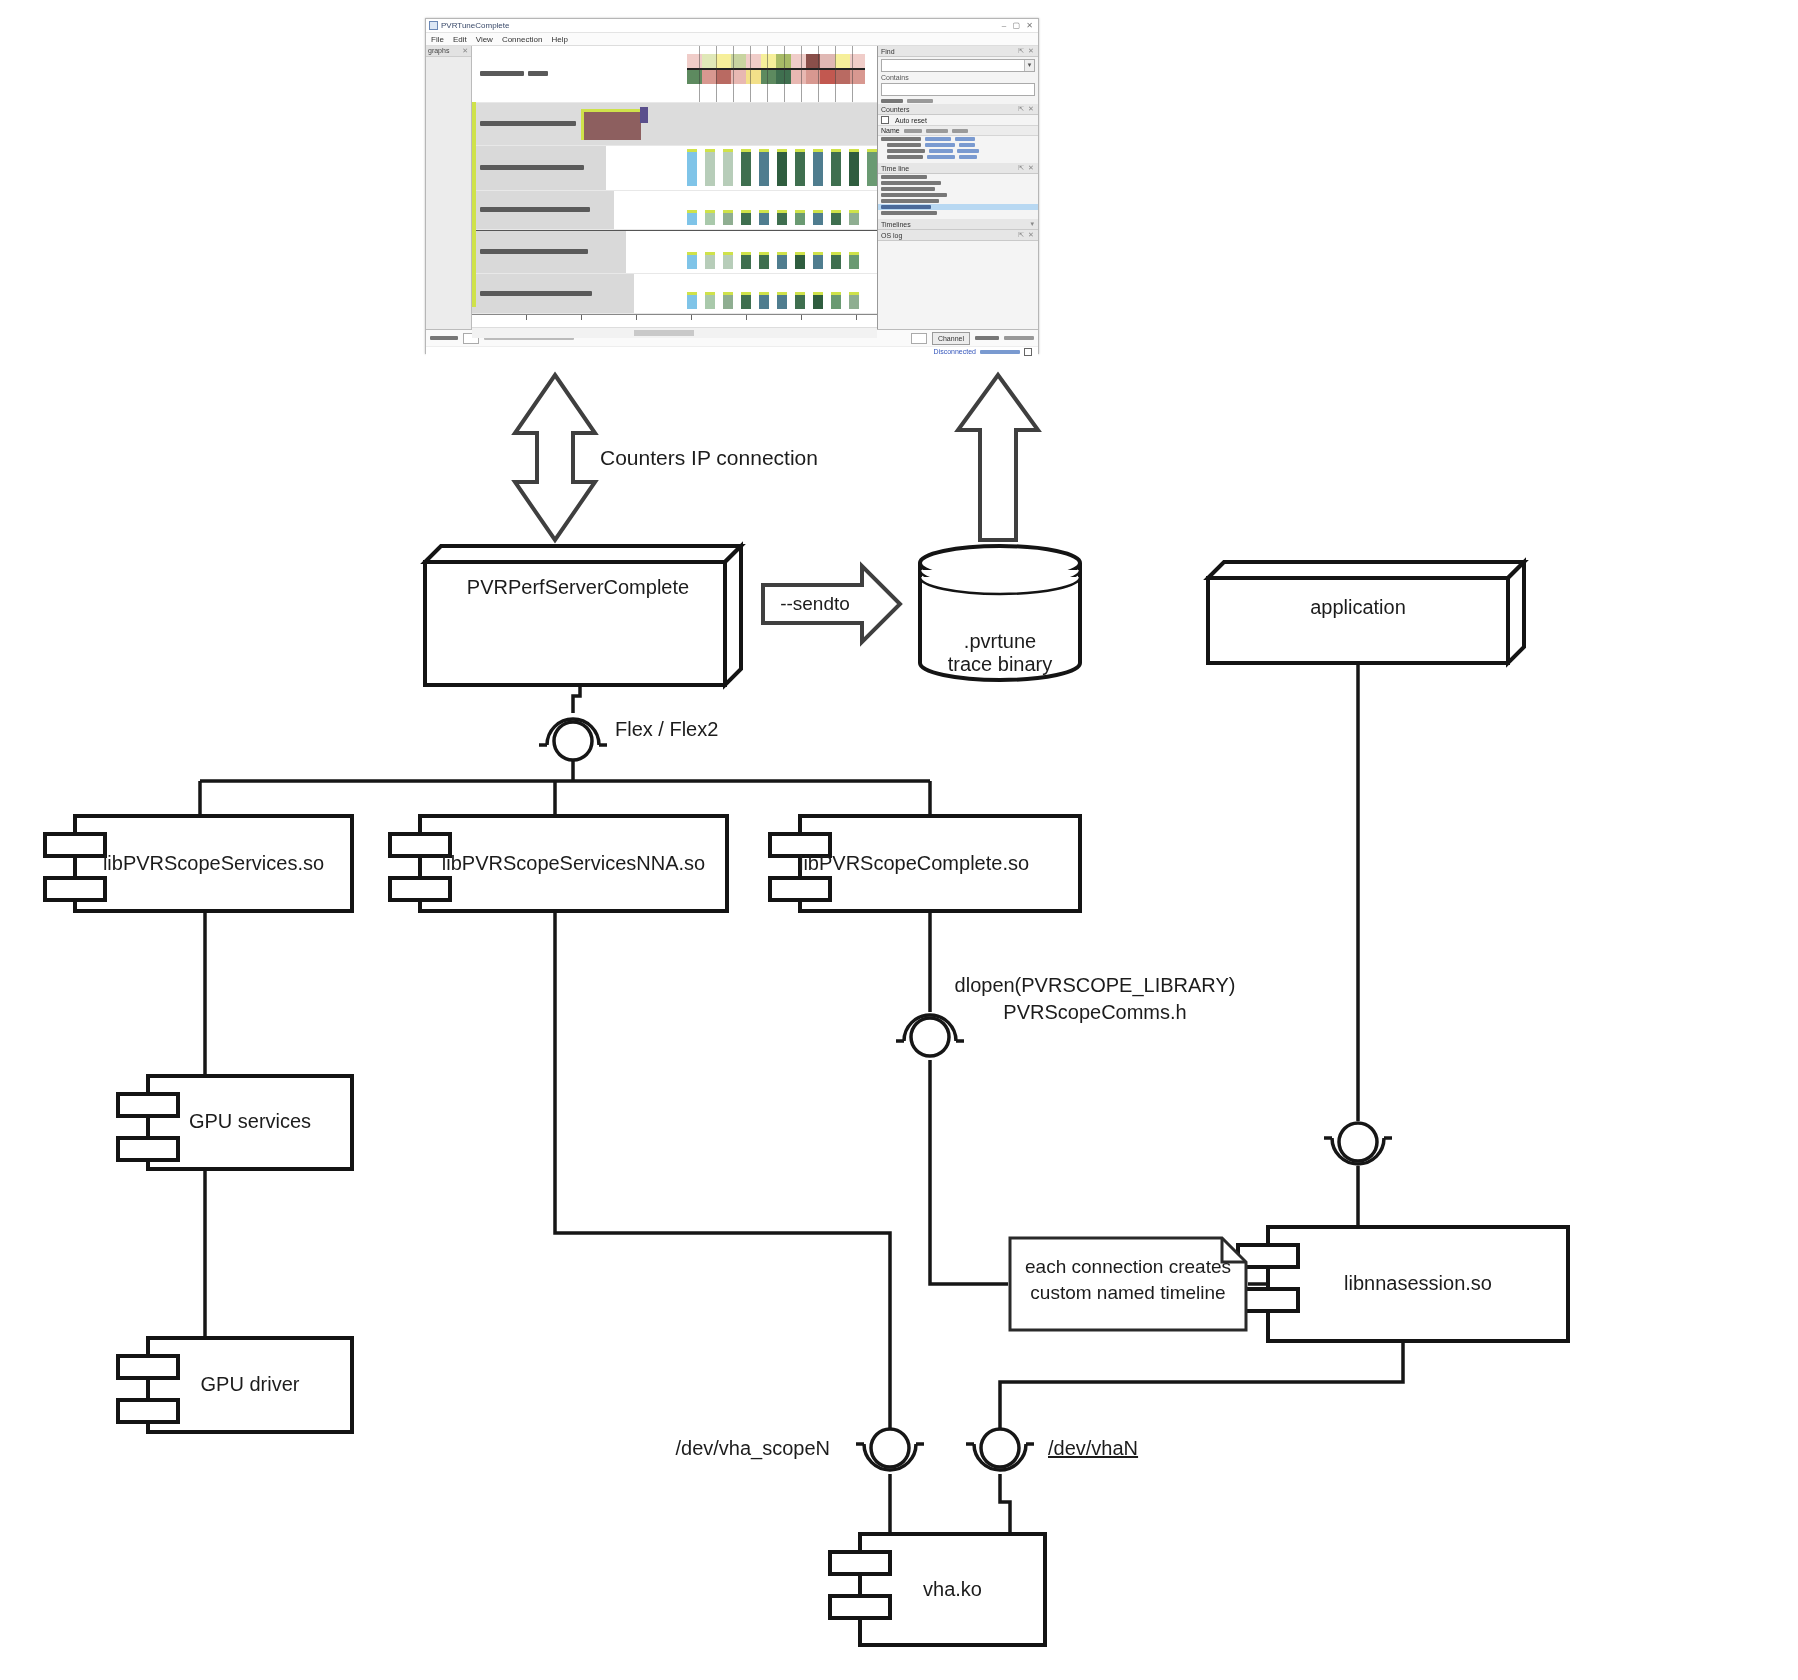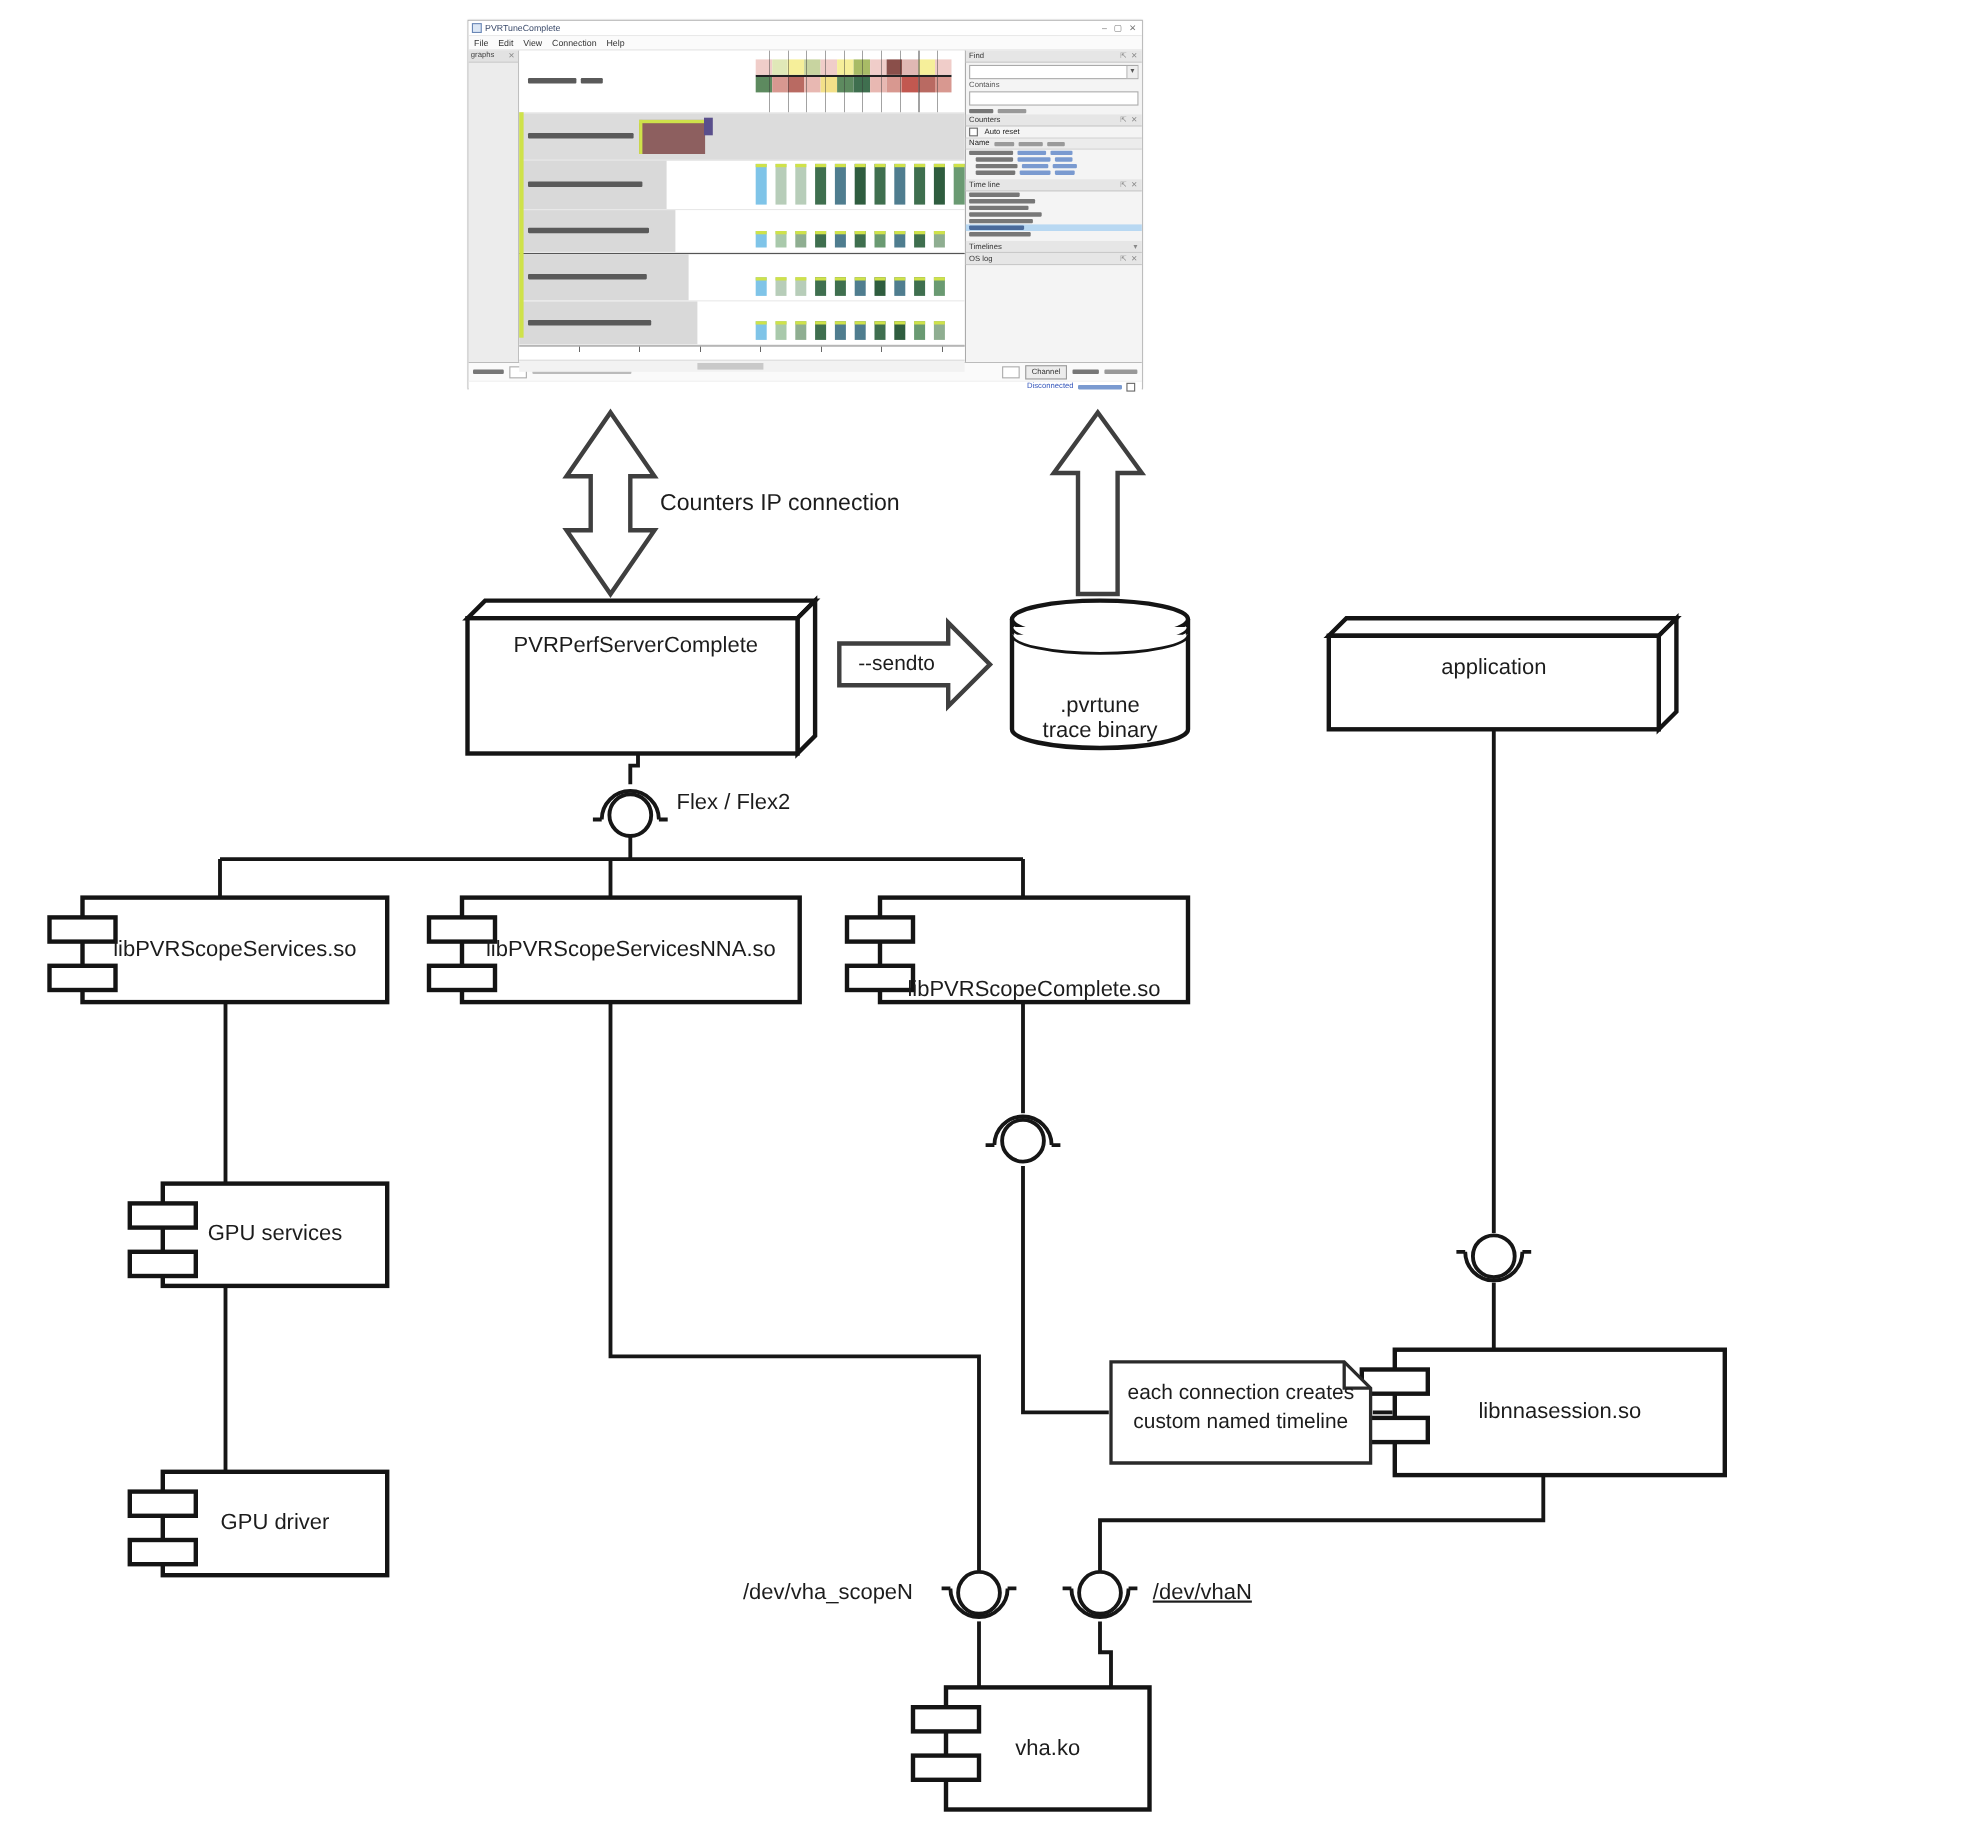--- a/index.html
+++ b/index.html
@@ -173,21 +173,25 @@
   <div class="lbl center" style="left:428px;top:576px;width:300px;">PVRPerfServerComplete</div>
   <div class="lbl center" style="left:765px;top:593px;width:100px;font-size:19px;">--sendto</div>
   <div class="lbl center" style="left:920px;top:597px;width:160px;margin-top:33px;">
     <div>.pvrtune</div>
     <div>trace binary</div>
   </div>
   <div class="lbl center" style="left:1208px;top:596px;width:300px;">application</div>
   <div class="lbl" style="left:615px;top:718px;">Flex / Flex2</div>
   <div class="lbl center" style="left:75px;top:852px;width:277px;">libPVRScopeServices.so</div>
   <div class="lbl center" style="left:420px;top:852px;width:307px;">libPVRScopeServicesNNA.so</div>
-  <div class="lbl center" style="left:800px;top:852px;width:280px;margin-top:36px;">libPVRScopeComplete.so</div>
+  <div class="lbl center" style="left:774px;top:852px;width:280px;">libPVRScopeComplete.so</div>
+  <div class="lbl center" style="left:950px;top:972px;width:290px;line-height:27px;">
+    <div>dlopen(PVRSCOPE_LIBRARY)</div>
+    <div>PVRScopeComms.h</div>
+  </div>
   <div class="lbl center" style="left:1014px;top:1254px;width:228px;font-size:19px;line-height:26px;">
     <div>each connection creates</div>
     <div>custom named timeline</div>
   </div>
   <div class="lbl center" style="left:1268px;top:1272px;width:300px;">libnnasession.so</div>
   <div class="lbl center" style="left:148px;top:1110px;width:204px;">GPU services</div>
   <div class="lbl center" style="left:148px;top:1373px;width:204px;">GPU driver</div>
   <div class="lbl" style="left:640px;top:1437px;width:190px;text-align:right;">/dev/vha_scopeN</div>
   <div class="lbl" style="left:1048px;top:1437px;text-decoration:underline;">/dev/vhaN</div>
   <div class="lbl center" style="left:860px;top:1578px;width:185px;">vha.ko</div>

